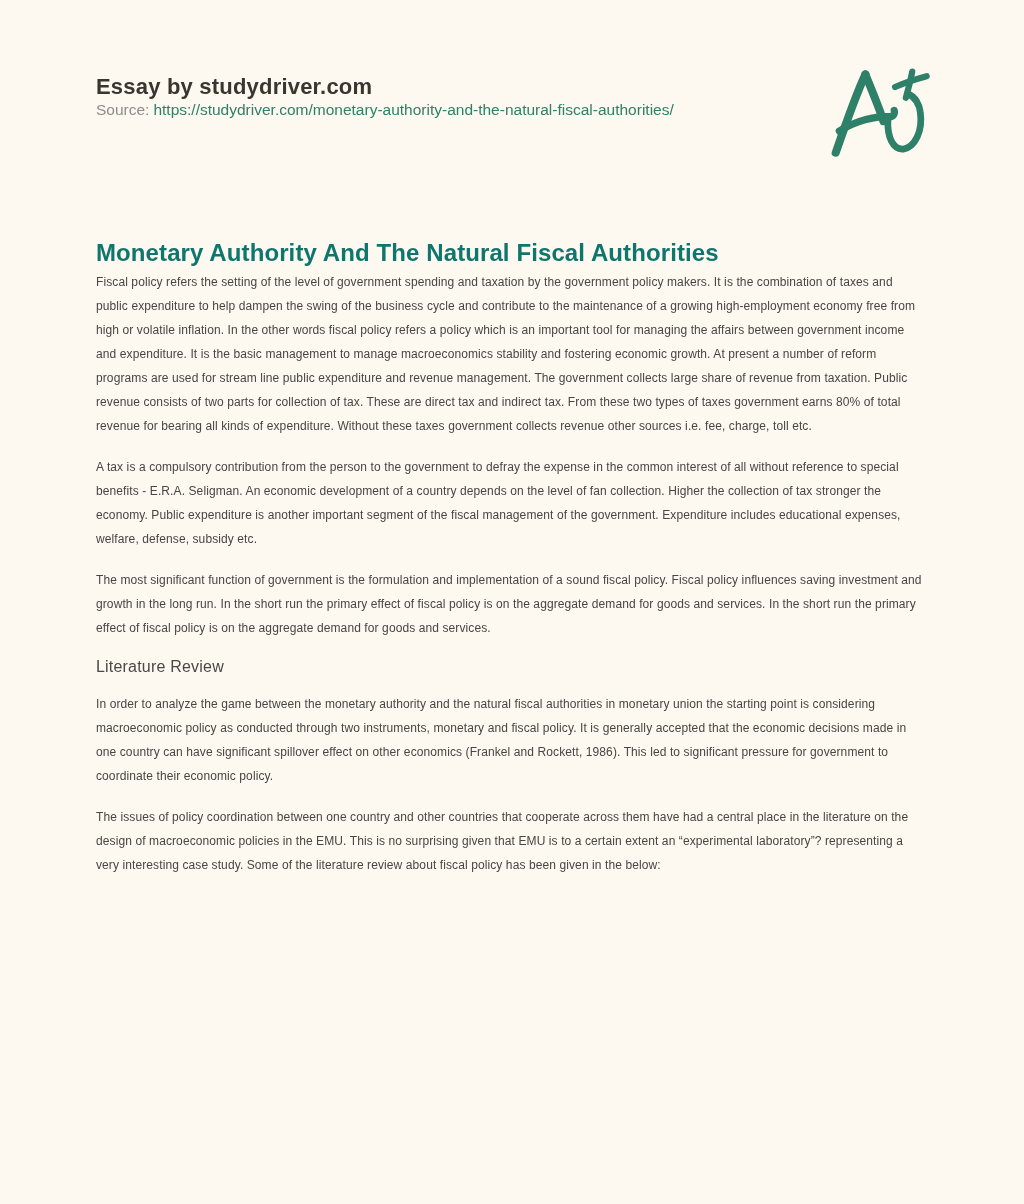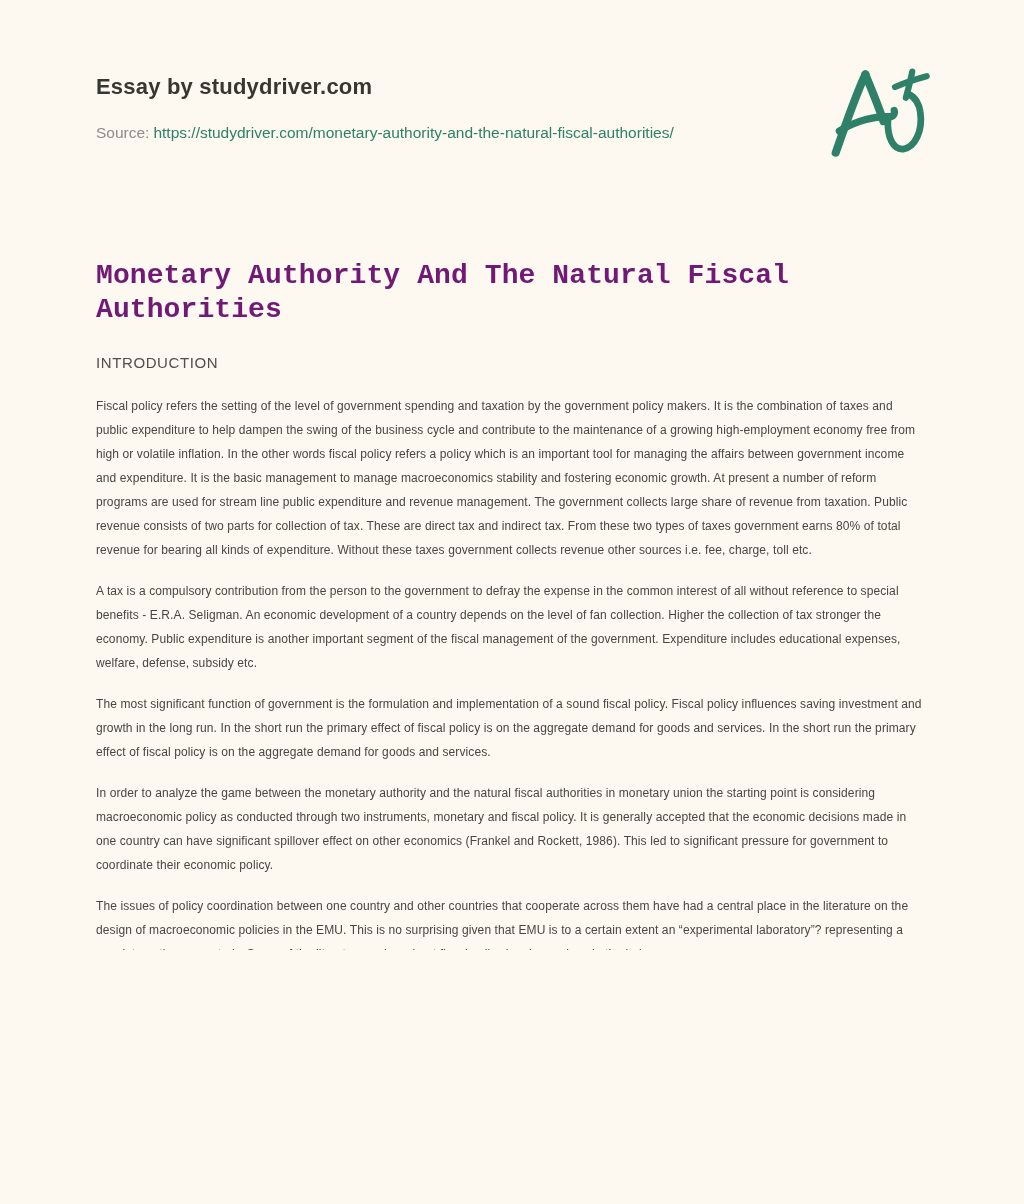--- a/index.html
+++ b/index.html
@@ -18,46 +18,44 @@
   }
   .brand {
     padding-top: 74px;
     font-size: 22px;
     line-height: 26px;
     font-weight: 700;
     color: #38372F;
     letter-spacing: 0.2px;
   }
   .source-line {
-    margin-top: 23px;
     font-size: 15.5px;
     line-height: 19px;
   }
   .source-label { color: #8E8D87; }
   .source-url {
     color: #2E8168;
     text-decoration: none;
     margin-left: 4px;
     cursor: pointer;
   }
   .logo {
     position: absolute;
     left: 824px;
     top: 64px;
     width: 108px;
     height: 100px;
   }
   .doc-title {
     margin-top: 117px;
-    font-size: 28px;
+    font-size: 24px;
     line-height: 34px;
     font-weight: 700;
-    color: #701a75;
+    color: #0f766e;
     letter-spacing: 0.1px;
-    font-family: Liberation Mono, monospace;
   }
   .section-heading {
     margin-top: 26px;
     margin-bottom: 21px;
     font-size: 15px;
     line-height: 20px;
     font-weight: 400;
     color: #504F49;
     letter-spacing: 0.6px;
   }
@@ -102,28 +100,28 @@
   <div class="content">
 
     <div class="brand">Essay by studydriver.com</div>
 
     <div class="source-line">
       <span class="source-label">Source:</span><a class="source-url">https://studydriver.com/monetary-authority-and-the-natural-fiscal-authorities/</a>
     </div>
 
     <h1 class="doc-title">Monetary Authority And The Natural Fiscal Authorities</h1>
 
-    <h2 class="section-heading">INTRODUCTION</h2>
 
     <p class="body-para">Fiscal policy refers the setting of the level of government spending and taxation by the government policy makers. It is the combination of taxes and public expenditure to help dampen the swing of the business cycle and contribute to the maintenance of a growing high-employment economy free from high or volatile inflation. In the other words fiscal policy refers a policy which is an important tool for managing the affairs between government income and expenditure. It is the basic management to manage macroeconomics stability and fostering economic growth. At present a number of reform programs are used for stream line public expenditure and revenue management. The government collects large share of revenue from taxation. Public revenue consists of two parts for collection of tax. These are direct tax and indirect tax. From these two types of taxes government earns 80% of total revenue for bearing all kinds of expenditure. Without these taxes government collects revenue other sources i.e. fee, charge, toll etc.</p>
 
     <p class="body-para">A tax is a compulsory contribution from the person to the government to defray the expense in the common interest of all without reference to special benefits - E.R.A. Seligman. An economic development of a country depends on the level of fan collection. Higher the collection of tax stronger the economy. Public expenditure is another important segment of the fiscal management of the government. Expenditure includes educational expenses, welfare, defense, subsidy etc.</p>
 
     <p class="body-para">The most significant function of government is the formulation and implementation of a sound fiscal policy. Fiscal policy influences saving investment and growth in the long run. In the short run the primary effect of fiscal policy is on the aggregate demand for goods and services. In the short run the primary effect of fiscal policy is on the aggregate demand for goods and services.</p>
 
+    <h2 class="section-heading second">Literature Review</h2>
 
     <p class="body-para">In order to analyze the game between the monetary authority and the natural fiscal authorities in monetary union the starting point is considering macroeconomic policy as conducted through two instruments, monetary and fiscal policy. It is generally accepted that the economic decisions made in one country can have significant spillover effect on other economics (Frankel and Rockett, 1986). This led to significant pressure for government to coordinate their economic policy.</p>
 
     <p class="body-para">The issues of policy coordination between one country and other countries that cooperate across them have had a central place in the literature on the design of macroeconomic policies in the EMU. This is no surprising given that EMU is to a certain extent an “experimental laboratory”? representing a very interesting case study. Some of the literature review about fiscal policy has been given in the below:</p>
 
 
   </div>
 </div>
 
 </body></html>

